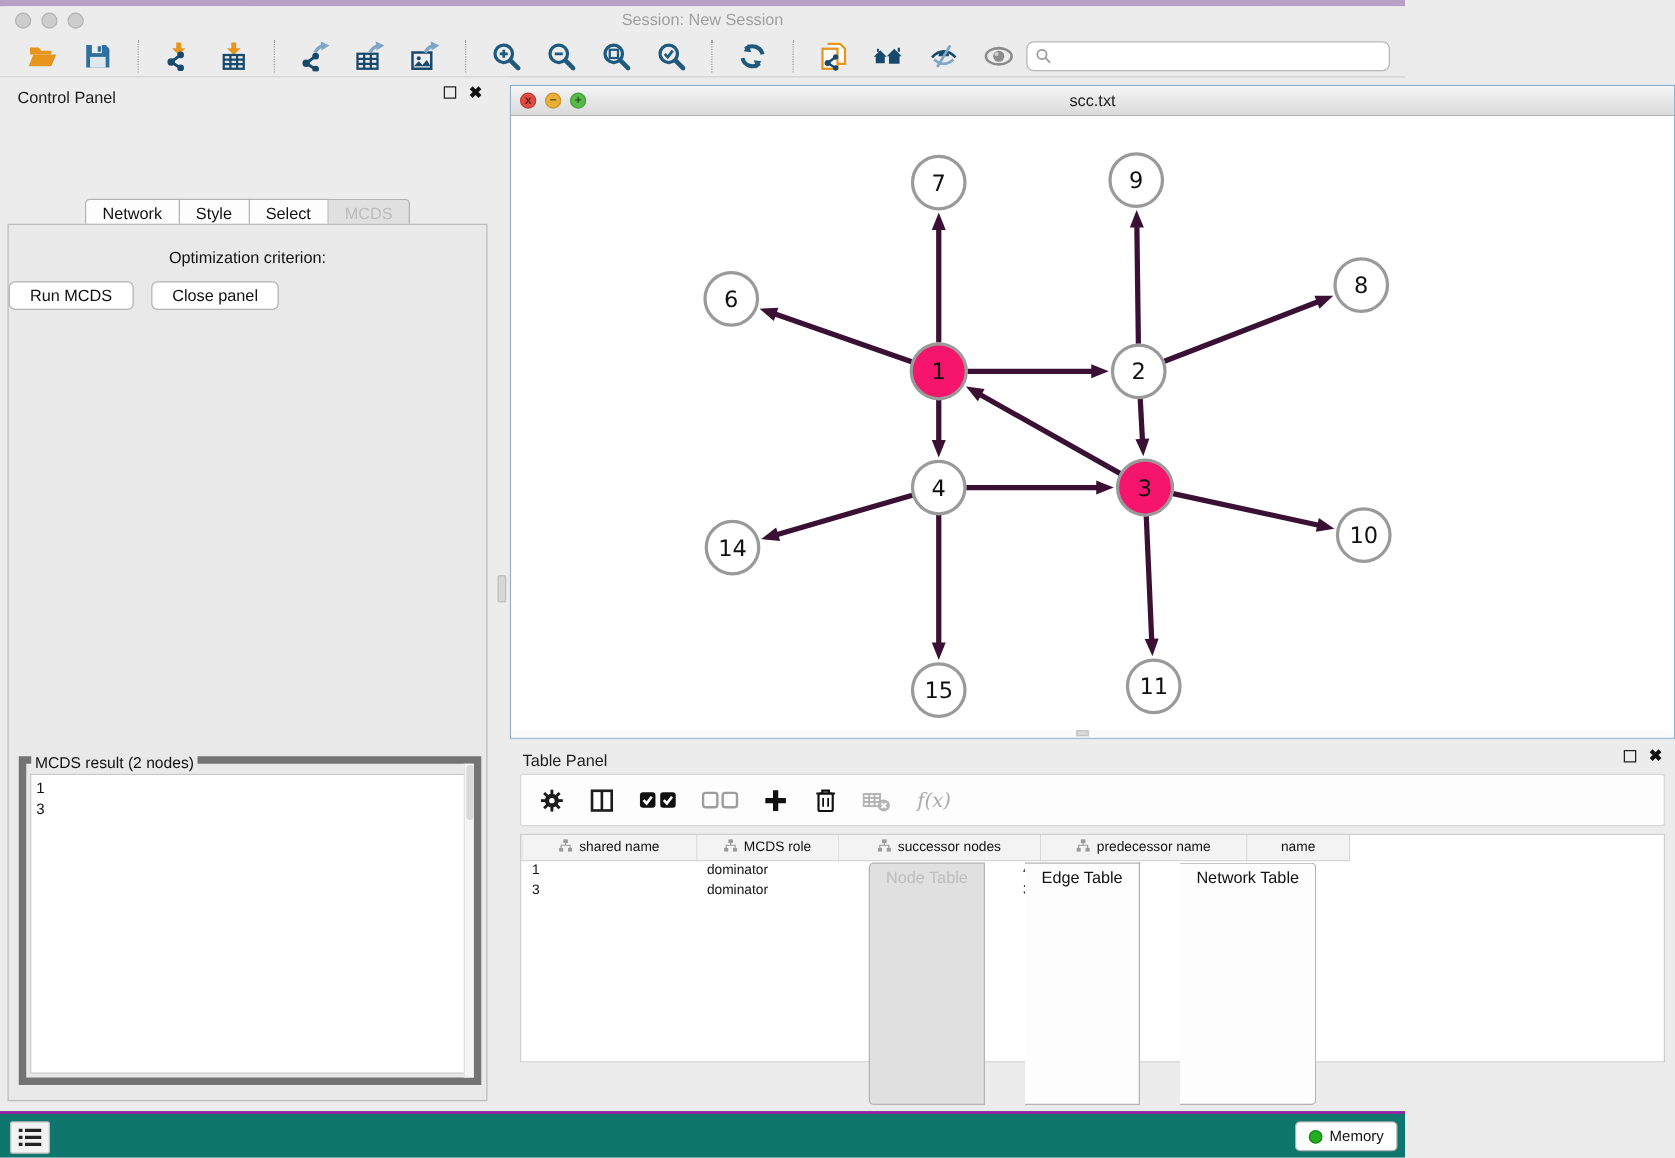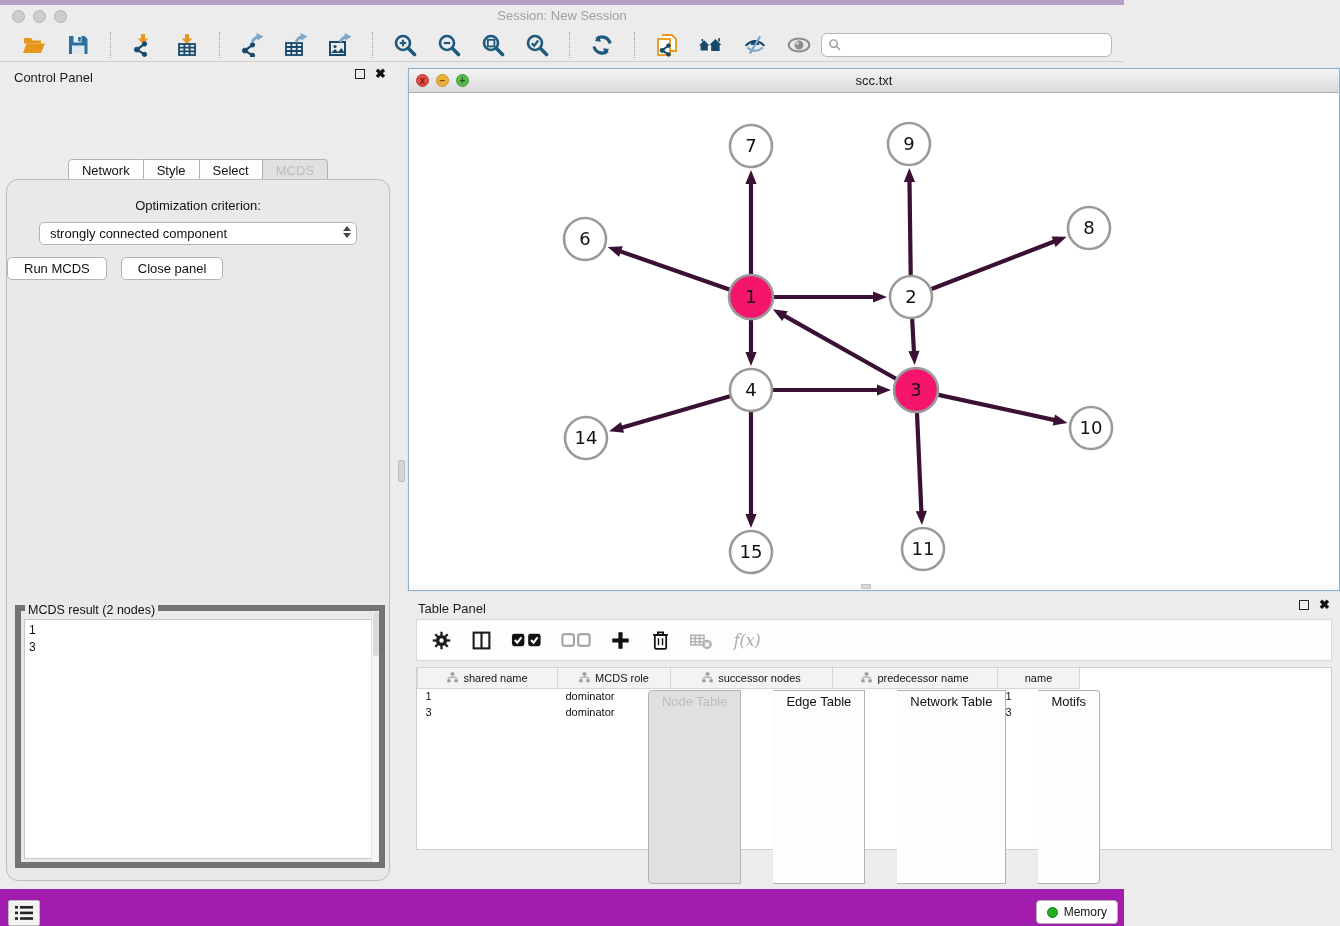--- a/index.html
+++ b/index.html
@@ -32,21 +32,21 @@
   .panel-icons { position:absolute; top:7px; right:10px; display:flex; gap:10px; align-items:center; }
   .float-ic { width:10px; height:10px; border:1.5px solid #222; }
   .close-ic { font-size:13px; font-weight:bold; color:#111; line-height:10px; }
   .seg-tabs { position:absolute; top:97px; left:0; right:0; display:flex; justify-content:center; }
   .seg { border:1px solid #b3b3b3; border-left:none; background:#fdfdfd; color:#111; font-size:13px;
          padding:3px 13px; cursor:default; }
   .seg:first-child { border-left:1px solid #b3b3b3; border-radius:4px 0 0 4px; }
   .seg:last-child { border-radius:0 4px 4px 0; }
   .seg.selected { background:#e0e0e0; color:#bdbdbd; }
   .tab-pane { position:absolute; top:117px; left:6px; right:6px; bottom:8px; border:1px solid #bdbdbd;
-              border-radius:12px; background:#e9e9e9; }
+              border-radius:0; background:#e9e9e9; }
   .opt-label { text-align:center; margin-top:18px; font-size:13px; color:#111; }
   .combo { position:relative; margin:9px 32px 0; height:23px; background:#fff; border:1px solid #b3b3b3;
            border-radius:5px; font-size:13px; color:#111; padding:3px 0 0 10px; }
   .combo .arrows { position:absolute; right:5px; top:3px; display:flex; flex-direction:column; gap:2px; }
   .combo .arrows i { display:block; width:0; height:0; border-left:4px solid transparent; border-right:4px solid transparent; }
   .combo .arrows .up { border-bottom:5px solid #444; }
   .combo .arrows .dn { border-top:5px solid #444; }
   .btn-row { display:flex; justify-content:flex-start; gap:14px; margin-top:12px; }
   .pbtn { background:#fff; border:1px solid #b3b3b3; border-radius:5px; font-size:13px; color:#111;
           padding:3px 16px; cursor:default; font-family:"Liberation Sans",sans-serif; }
@@ -89,21 +89,21 @@
   .tbl-wrap { position:absolute; top:74px; left:8px; right:8px; height:183px; background:#fff; border:1px solid #cfcfcf; overflow:hidden; }
   table.datatable { border-collapse:collapse; table-layout:fixed; }
   table.datatable th { background:#f3f3f3; border:1px solid #d6d6d6; border-top:none; font-size:11px; font-weight:normal;
                        color:#111; height:20px; text-align:center; position:relative; }
   table.datatable th .hicon { display:inline-block; vertical-align:-1px; margin-right:5px; }
   table.datatable td { font-size:11px; color:#111; height:16px; padding:0 8px; }
   td.num { text-align:right; }
   .tp-tabs { position:absolute; bottom:5px; left:0; right:0; display:flex; justify-content:center; }
 
   
-  .statusbar { position:absolute; bottom:0; left:0; right:0; height:37px; background:#a21caf; border-top:5px solid #a21caf;padding-left:31px; }
+  .statusbar { position:absolute; bottom:0; left:0; right:0; height:37px; background:#0f766e; border-top:2px solid #a21caf;padding-left:31px; }
   .list-btn { position:absolute; left:8px; top:6px; width:32px; height:26px; background:#f2f2f2;
               border:1px solid #bdbdbd; border-radius:2px; display:flex; align-items:center; justify-content:center; }
   .mem-btn { position:absolute; right:6px; top:6px; height:24px; background:#fff; border:1px solid #b3b3b3;
              border-radius:4px; display:flex; align-items:center; gap:6px; padding:0 10px; font-size:12px; color:#111; }
   .mem-dot { width:11px; height:11px; border-radius:50%; background:#1faf1f; border:1px solid #148014; }
 </style>
 </head>
 <body>
 
 <div id="app">
@@ -278,27 +278,20 @@
       <span class="close-ic">✖</span>
     </div>
     <div class="seg-tabs" id="cp-tabs">
         <span class="seg">Network</span>
         <span class="seg">Style</span>
         <span class="seg">Select</span>
         <span class="seg selected">MCDS</span>
       </div>
     <div class="tab-pane">
       <div class="opt-label">Optimization criterion:</div>
-      <div class="combo">
-        <span>strongly connected component</span>
-        <span class="arrows">
-            <i class="up"></i>
-            <i class="dn"></i>
-          </span>
-      </div>
       <div class="btn-row">
         <button class="pbtn">Run MCDS</button>
         <button class="pbtn">Close panel</button>
       </div>
       <div class="result-group">
         <div class="result-legend">MCDS result (2 nodes)</div>
         <div class="result-box" id="mcds-result-text">1
 3</div>
         <div class="result-scroll">
             <div class="thumb"></div>
@@ -507,21 +500,20 @@
               <td class="num">2</td>
               <td class="">3</td>
             </tr>
           </tbody>
         </table>
     </div>
     <div class="tp-tabs seg-tabs" style="position:absolute;gap:32px;" id="tp-tabs">
         <span class="seg selected">Node Table</span>
         <span class="seg">Edge Table</span>
         <span class="seg">Network Table</span>
-        <span class="seg">Motifs</span>
       </div>
   </div>
 
   <div class="statusbar">
     <div class="list-btn">
       <svg width="20" height="16" viewBox="0 0 20 16" fill="#222">
         <rect x="1" y="1" width="3" height="2.6"></rect>
           <rect x="6" y="1" width="13" height="2.6"></rect>
         <rect x="1" y="6.6" width="3" height="2.6"></rect>
           <rect x="6" y="6.6" width="13" height="2.6"></rect>

